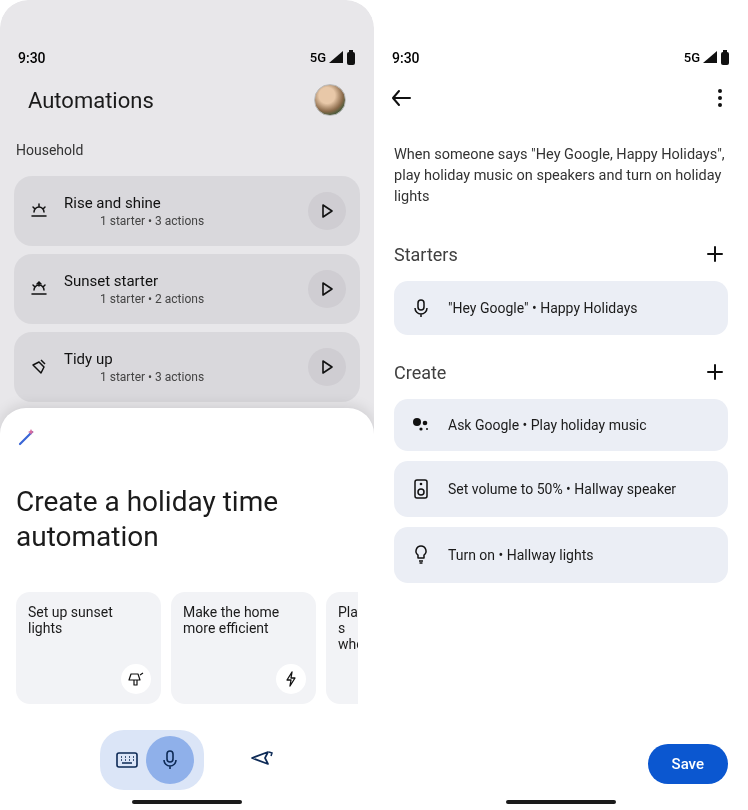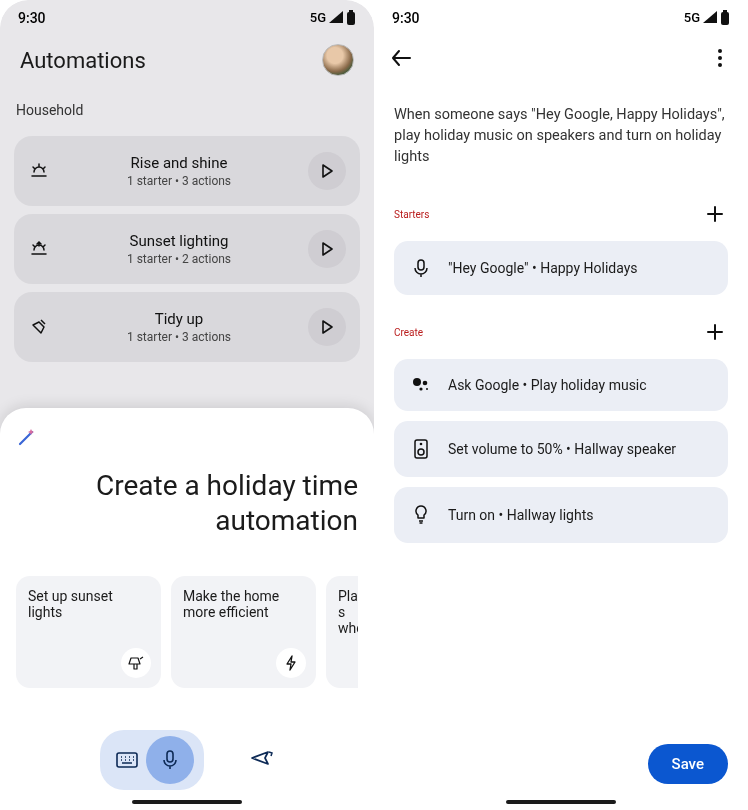--- a/index.html
+++ b/index.html
@@ -1,39 +1,39 @@
 <!DOCTYPE html>
 <html><head>
 <meta charset="utf-8">
 <style>
   * { box-sizing: border-box; margin: 0; padding: 0; font-family: -apple-system, Roboto, "Segoe UI", sans-serif; }
   body { display: flex; background: #fff; width: 748px; height: 810px; overflow: hidden; }
   .phone { width: 374px; height: 810px; position: relative; background: #fff; overflow: hidden; }
   .phone.left { border-radius: 28px 28px 0 0; }
-  .status-bar { display: flex; justify-content: space-between; align-items: center; padding: 10px 18px 6px; font-size: 14px; font-weight: 500; }
+  .status-bar { display: flex; justify-content: space-between; align-items: center; padding: 10px 18px 6px; font-size: 14px; font-weight: 500; margin-top: 40px; }
   .status-right { display: flex; align-items: flex-start; gap: 2px; font-size: 13px; }
   .status-right svg { display: block; }
 
   
   .dimmed { position: absolute; inset: 0; background: #e8e7ea; border-radius: 28px 28px 0 0; }
-  .auto-header { display: flex; align-items: center; justify-content: space-between; padding: 12px 20px 8px; }
+  .auto-header { display: flex; align-items: center; justify-content: space-between; padding: 12px 28px 8px; }
   .auto-title { font-size: 22px; font-weight: 400; color: #1a1a1a; }
   .avatar { width: 32px; height: 32px; border-radius: 50%; background: radial-gradient(circle at 40% 35%, #e8c8a8 30%, #8a6a4a 60%, #355535 80%); border: 1px solid #bbb; }
   .section-label { padding: 18px 16px 10px; font-size: 14px; color: #333; }
-  .auto-row { margin: 8px 14px; background: #d9d8dc; border-radius: 18px; padding: 16px 14px; display: flex; align-items: center; gap: 14px; text-align: center; }
+  .auto-row { margin: 8px 14px; background: #d9d8dc; border-radius: 18px; padding: 16px 14px; display: flex; align-items: center; gap: 14px; }
   .auto-row .icon { width: 22px; display:flex; justify-content:center; }
   .auto-text { flex: 1; }
   .auto-name { font-size: 15px; color: #111; }
-  .auto-sub { font-size: 12px; color: #444; margin-top: 2px; }
+  .auto-sub { font-size: 12px; color: #444; margin-top: 2px; margin-left: 36px; }
   .play-circ { width: 38px; height: 38px; border-radius: 50%; background: #cfcdd2; display:flex; align-items:center; justify-content:center; }
 
   
   .sheet { position: absolute; left: 0; right: 0; bottom: 0; top: 408px; background: #fff; border-radius: 26px 26px 0 0; box-shadow: 0 -2px 14px rgba(0,0,0,.12); padding: 18px 16px 0; }
   .magic { width:22px; height:22px; }
-  .sheet-title { font-size: 28px; line-height: 1.25; color: #1b1b1b; margin-top: 16px; font-weight: 400; text-align: right; }
+  .sheet-title { font-size: 28px; line-height: 1.25; color: #1b1b1b; margin-top: 32px; font-weight: 400; }
   .suggest-row { display:flex; gap:10px; margin-top: 38px; overflow:hidden; }
   .sugg { flex: 0 0 145px; height: 112px; background: #f2f3f6; border-radius: 14px; padding: 12px; position: relative; font-size: 14px; color:#1b1b1b; }
   .sugg .mini { position:absolute; bottom:10px; right:10px; width:30px; height:30px; border-radius:50%; background:#fff; display:flex; align-items:center; justify-content:center; }
   .sugg.partial { flex: 0 0 50px; }
   .mic-bar { position:absolute; bottom:20px; left:0; right:0; display:flex; align-items:center; justify-content:center; gap: 0; }
   .pill { display:flex; align-items:center; background:#dbe5f7; border-radius: 24px; padding: 6px 10px 6px 16px; }
   .kbd { width:22px; height:22px; display:flex; align-items:center; justify-content:center; }
   .mic-blob { width:48px; height:48px; border-radius:50%; background:#8fb0ea; display:flex; align-items:center; justify-content:center; margin-left:8px; position:relative; }
   .mic-blob::before{ content:""; position:absolute; inset:-5px; background:#a9c2ee; border-radius:48% 52% 55% 45% / 50% 48% 52% 50%; z-index:-1;}
   .send { margin-left: 46px; }
@@ -41,21 +41,21 @@
 
   
   .r-head { display:flex; align-items:center; justify-content:space-between; padding: 14px 16px 8px; }
   .back { width:24px; height:24px; display:flex; align-items:center; }
   .dots { width:24px; height:24px; display:flex; align-items:center; justify-content:center; }
   .detail-body { padding: 16px 20px 0; }
   .detail-title { font-size: 26px; font-weight: 400; color:#161616; }
   .detail-desc { font-size: 14.5px; color:#333; margin-top: 10px; line-height:1.45; }
   .sec-row { display:flex; align-items:center; justify-content:space-between; margin-top: 34px; }
   .sec-row.later { margin-top: 24px; }
-  .sec-name { font-size: 10px; color:#b91c1c; }
+  .sec-name { font-size: 18px; color:#404040; }
   .add-btn { width:26px; height:26px; display:flex; align-items:center; justify-content:center; }
   .card { margin-top: 14px; background:#ebeef5; border-radius: 14px; padding: 18px 16px; display:flex; align-items:center; gap:16px; font-size:14px; color:#1b1b1b; }
   .card + .card { margin-top: 10px; }
   .card .ci { width:22px; display:flex; justify-content:center; }
   .save-btn { position:absolute; bottom:26px; right:20px; background:#0b57d0; color:#fff; border:none; border-radius: 22px; padding: 11px 24px; font-size:15px; font-weight:500; }
 
   svg { overflow: visible; }
 </style>
 </head>
 <body>
@@ -99,21 +99,21 @@
     </div>
 
     <div class="auto-row">
       <span class="icon">
         <svg width="20" height="18">
             <path d="M3 14 h14 M5 10 a5 5 0 0 1 10 0 M4 5 l2 2 M16 5 l-2 2" stroke="#111" stroke-width="1.5" fill="none" stroke-linecap="round"></path>
             <path d="M10 6 v-3 M8 4 l2 -2 l2 2" stroke="#111" stroke-width="1.5" fill="none" stroke-linecap="round"></path>
           </svg>
       </span>
       <div class="auto-text">
-        <div class="auto-name">Sunset lighting</div>
+        <div class="auto-name">Sunset starter</div>
         <div class="auto-sub">1 starter • 2 actions</div>
       </div>
       <div class="play-circ">
         <svg width="14" height="14">
             <path d="M3 1 L12 7 L3 13 Z" fill="none" stroke="#111" stroke-width="1.6" stroke-linejoin="round"></path>
           </svg>
       </div>
     </div>
 
     <div class="auto-row">

